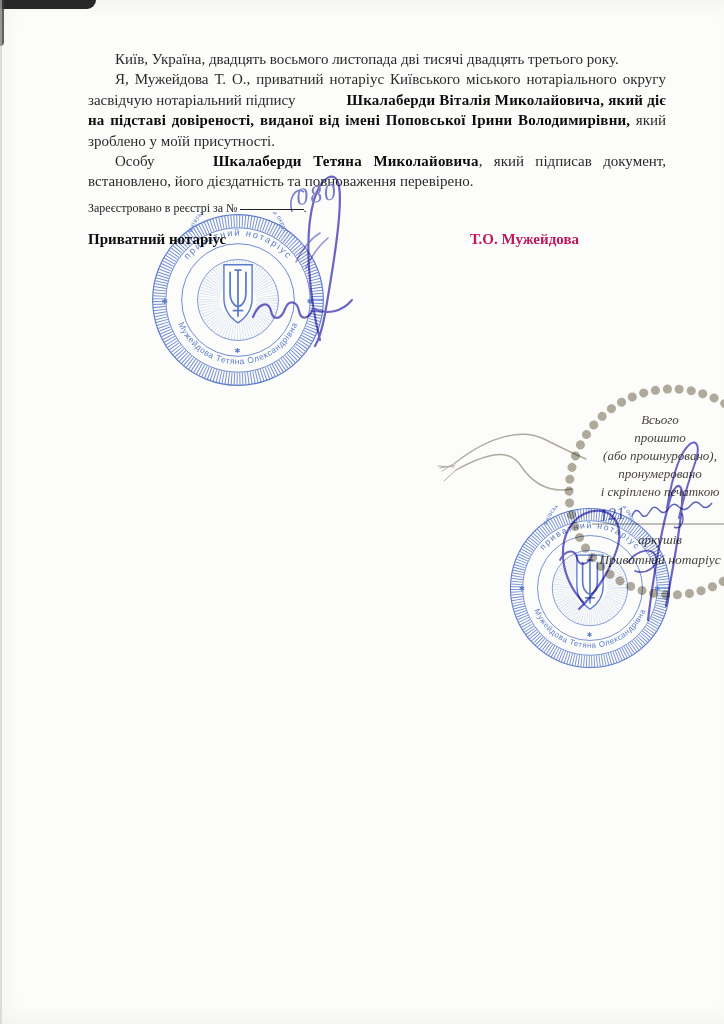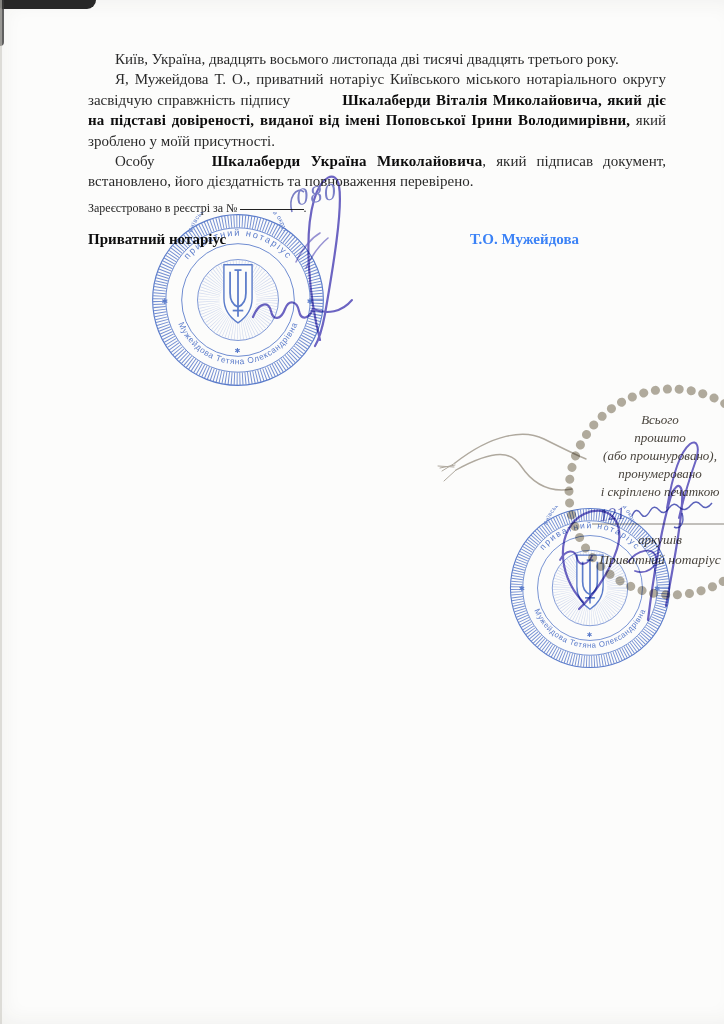--- a/index.html
+++ b/index.html
@@ -23,43 +23,43 @@
   .textblock p{margin:0;text-indent:27px;}
   .textblock b{color:#0d0d0d;letter-spacing:.2px;margin-left:47px;}
   .registry-line{position:absolute;left:88px;top:201px;z-index:3;font-size:12px;color:#262626;white-space:nowrap;}
   .reg-underline{display:inline-block;width:64px;border-bottom:1.4px solid #222;position:relative;top:-2px;margin-left:2px;}
   .reg-hand{
     position:absolute;left:296px;top:181px;z-index:6;
     font-style:italic;font-size:24px;color:#7a7fc7;transform:rotate(-9deg);
     font-family:"Liberation Serif",serif;letter-spacing:2px;
   }
   .notary-line-title{position:absolute;left:88px;top:231px;z-index:3;font-size:15px;font-weight:bold;color:#0d0d0d;}
-  .notary-line-name{position:absolute;left:470px;top:231px;z-index:3;font-size:15px;font-weight:bold;color:#3b82f6;}
+  .notary-line-name{position:absolute;left:470px;top:231px;z-index:3;font-size:15px;font-weight:bold;color:#be185d;}
   
   .stamp1{position:absolute;left:150px;top:212px;width:176px;height:176px;z-index:4;mix-blend-mode:multiply;opacity:.9;}
   .stamp2{position:absolute;left:508px;top:506px;width:164px;height:164px;z-index:4;mix-blend-mode:multiply;opacity:.9;}
   .sheets-stamp{position:absolute;left:562px;top:382px;width:220px;height:220px;z-index:2;mix-blend-mode:multiply;}
   .ink-overlay{position:absolute;left:0;top:0;width:724px;height:1024px;z-index:5;mix-blend-mode:multiply;pointer-events:none;}
   .stamp-ring-text{font-family:"Liberation Sans",sans-serif;}
   .sheets-text{font-family:"Liberation Serif",serif;font-style:italic;fill:#4a453e;}
 </style>
 </head>
 <body>
 
 <div class="page">
 
   <div class="corner-blob"></div>
   <div class="corner-bar"></div>
   <div class="left-edge"></div>
   <div class="right-edge-dots"></div>
 
   <div class="textblock">
     <p><span>Київ, Україна, двадцять восьмого листопада дві тисячі двадцять третього року.</span></p>
-    <p><span>Я, Мужейдова Т. О., приватний нотаріус Київського міського нотаріального округу засвідчую справжність підпису </span><b>Шкалаберди Віталія Миколайовича, який діє на підставі довіреності, виданої від імені Поповської Ірини Володимирівни,</b><span> який зроблено у моїй присутності.</span></p>
-    <p><span>Особу </span><b>Шкалаберди Україна Миколайовича</b><span>, який підписав документ, встановлено, його дієздатність та повноваження перевірено.</span></p>
+    <p><span>Я, Мужейдова Т. О., приватний нотаріус Київського міського нотаріального округу засвідчую нотаріальний підпису </span><b>Шкалаберди Віталія Миколайовича, який діє на підставі довіреності, виданої від імені Поповської Ірини Володимирівни,</b><span> який зроблено у моїй присутності.</span></p>
+    <p><span>Особу </span><b>Шкалаберди Тетяна Миколайовича</b><span>, який підписав документ, встановлено, його дієздатність та повноваження перевірено.</span></p>
   </div>
 
   <div class="registry-line"><span>Зареєстровано в реєстрі за №</span><span class="reg-underline"></span><span>.</span></div>
   <div class="reg-hand">080</div>
 
   <div class="notary-line-title">Приватний нотаріус</div>
   <div class="notary-line-name">Т.О. Мужейдова</div>
 
   <svg class="stamp1" viewBox="0 0 200 200">
     <g stroke="#4a6fc9" fill="none">

